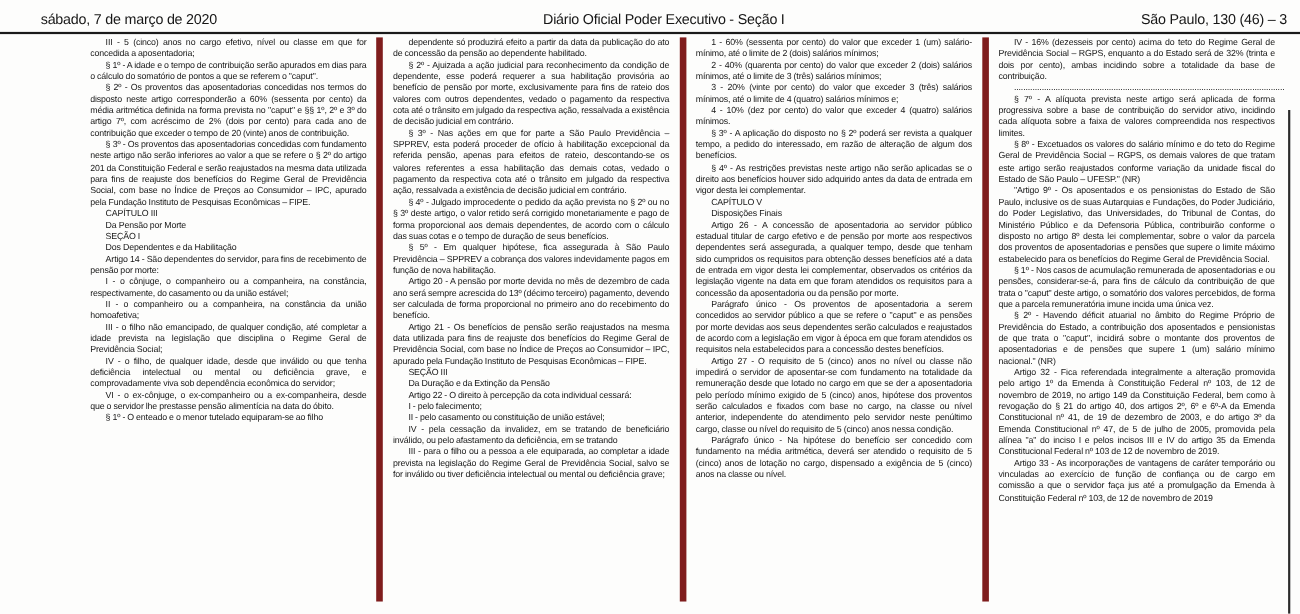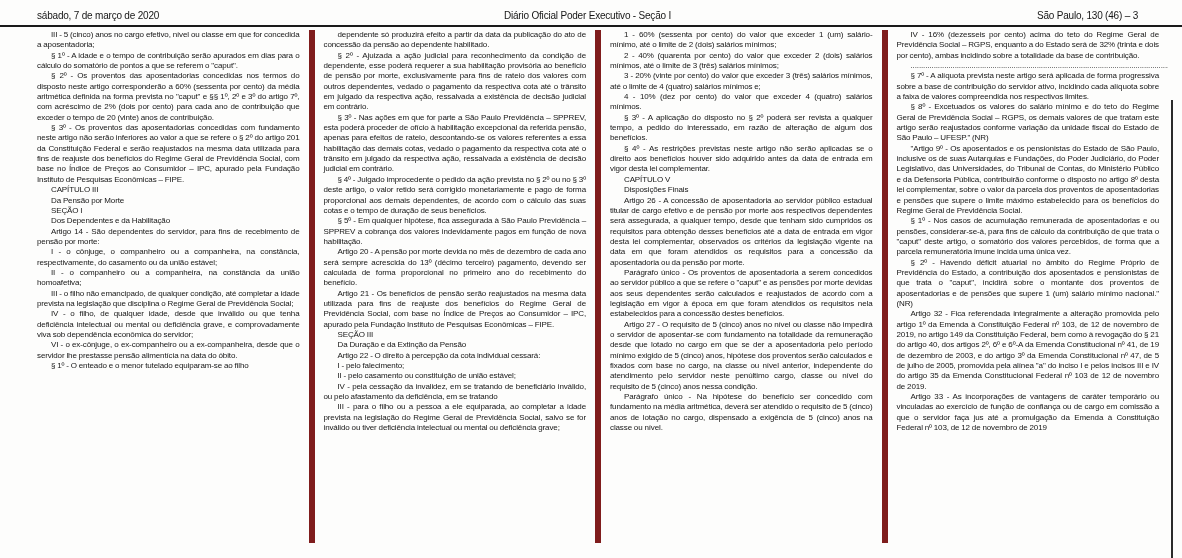--- a/index.html
+++ b/index.html
@@ -6,34 +6,34 @@
   body{
     width:1182px;height:558px;overflow:hidden;
     background:#fdfdfc;color:#161616;
     font-family:"Liberation Sans","DejaVu Sans",sans-serif;
   }
   .page{position:relative;width:1182px;height:558px;overflow:hidden;}
 
   
   .masthead{
     display:flex;align-items:flex-end;justify-content:flex-end;
-    padding:10px 44px 4px 37px;
+    padding:10px 12px 4px 37px;
     border-bottom:2px solid #1a1a1a;
-    font-size:10px;letter-spacing:-0.2px;white-space:nowrap;
+    font-size:13px;letter-spacing:-0.2px;white-space:nowrap;
   }
   .masthead .left{width:330px;text-align:left;}
   .masthead .center{flex:1;text-align:center;}
   .masthead .right{width:330px;text-align:right;}
   .b{font-weight:normal;margin-top:33px;}
 
   
   .columns{
     display:flex;align-items:stretch;
     padding:3px 14px 0 37px;
-    height:516px;overflow:hidden;box-sizing:border-box;
+    height:516px;overflow:hidden;box-sizing:border-box;margin-left:45px;
   }
   .col{
     flex:1 1 0;min-width:0;overflow:hidden;
     padding:0 9px 0 9px;
   }
   .col:first-child{padding-left:0;}
   .col + .col{border-left:6px solid #7f1d1d;}
   .para{
     margin:0;
     font-size:8px;line-height:10.35px;letter-spacing:-0.12px;

